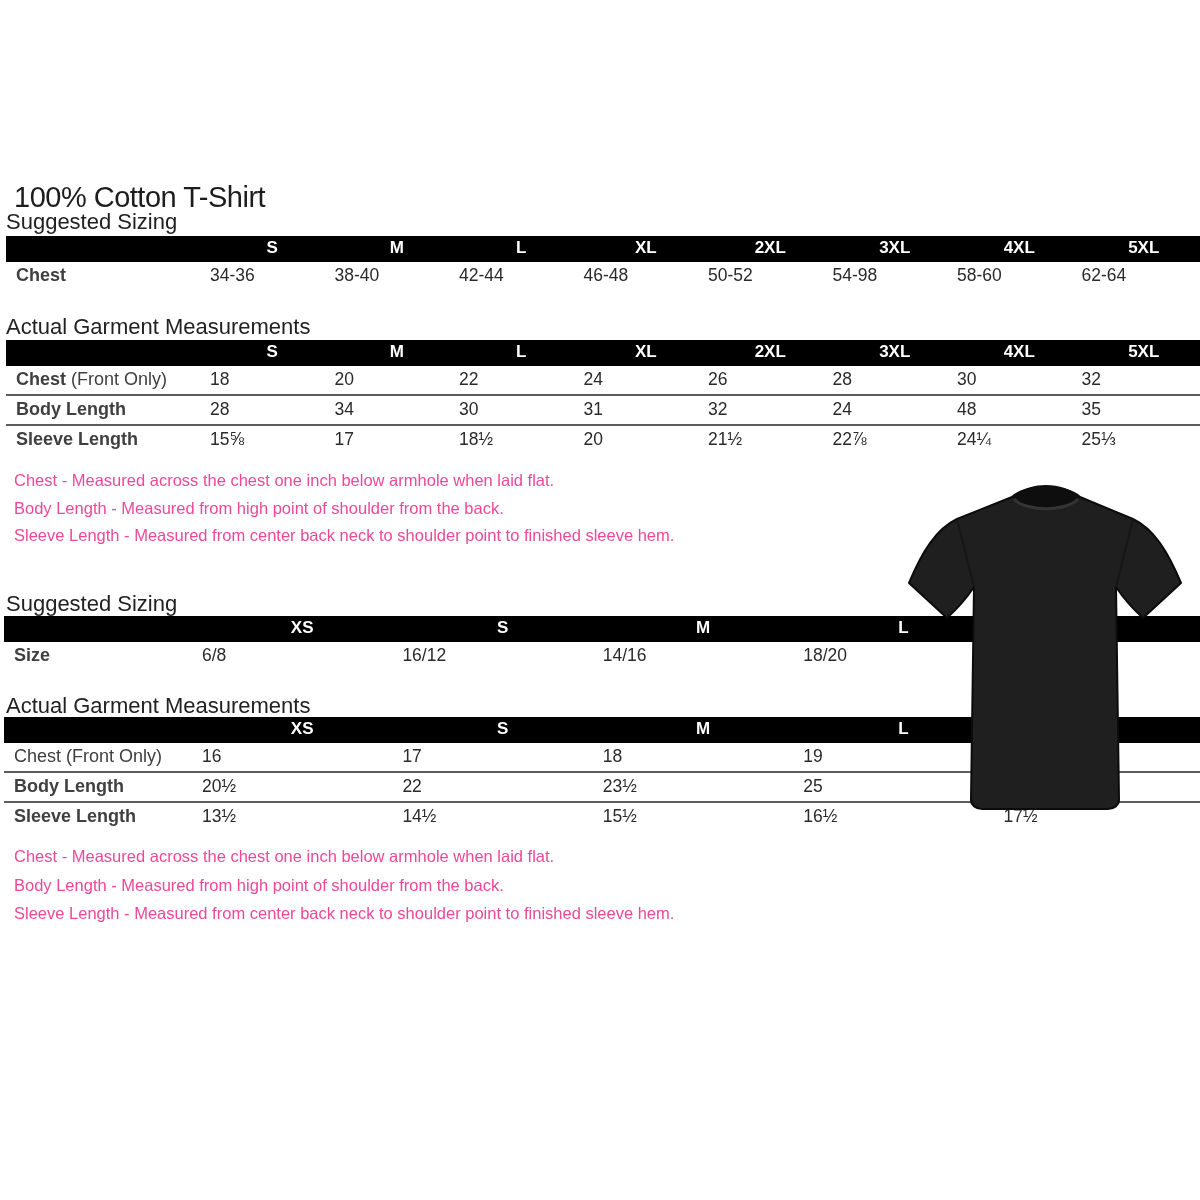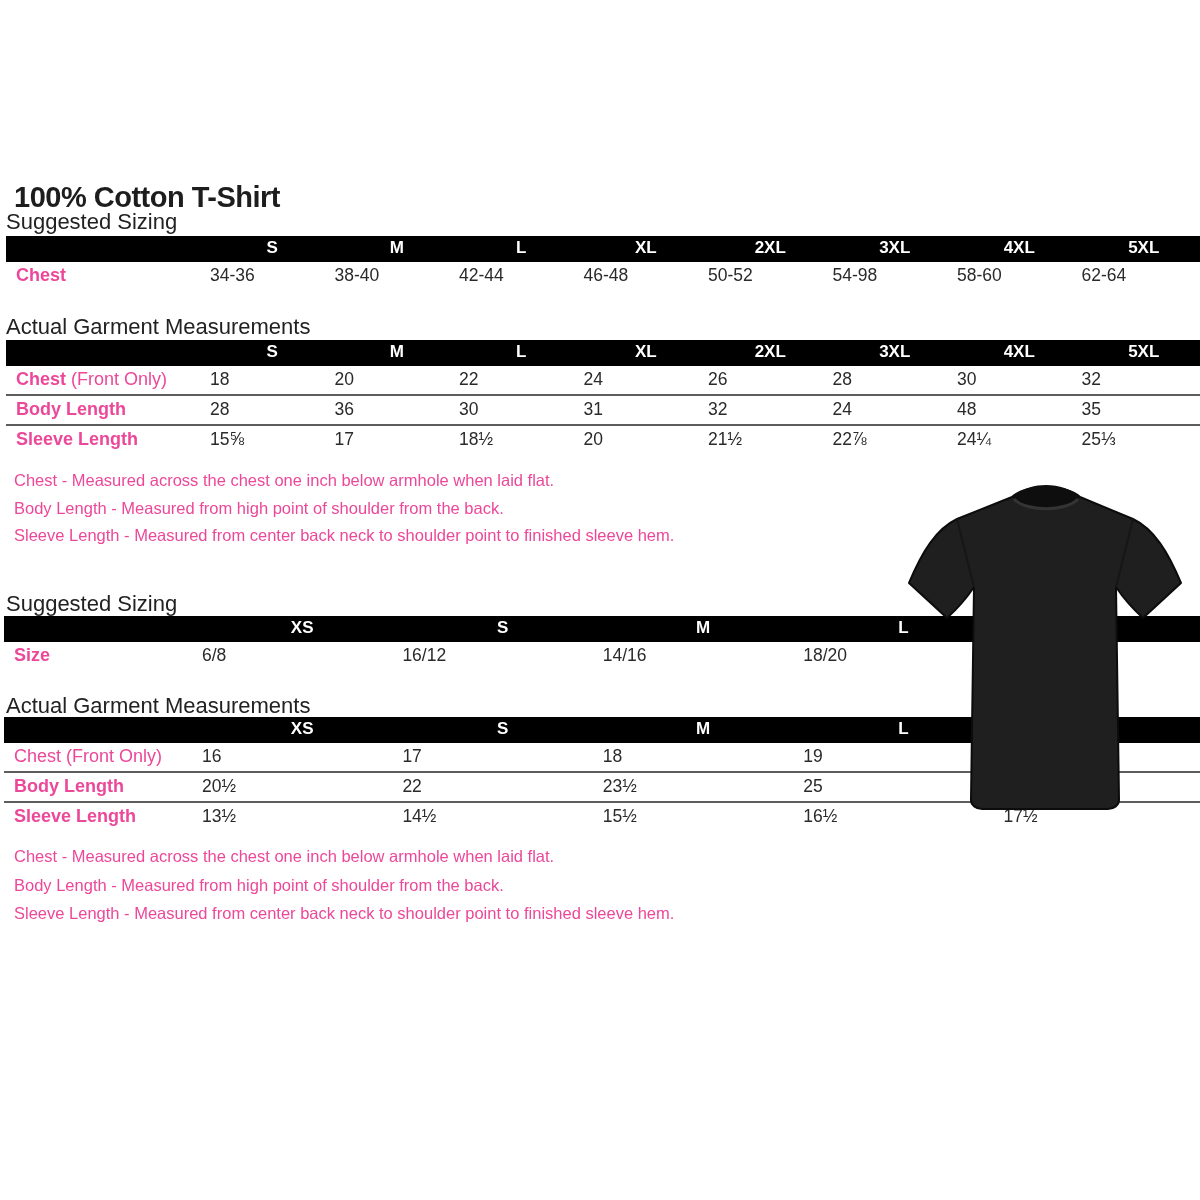--- a/index.html
+++ b/index.html
@@ -6,21 +6,21 @@
   body{
     width:1200px;height:1200px;background:#ffffff;
     font-family:"Liberation Sans","DejaVu Sans",sans-serif;
     color:#1d1d1d;
   }
   #page{position:relative;width:1200px;height:1200px;overflow:hidden;background:#fff;}
 
   .abs{position:absolute;}
 
   
-  .main-title{left:14px;top:162px;font-size:29px;font-weight:bold;letter-spacing:-0.5px;}
+  .main-title{left:14px;top:162px;font-size:29px;font-weight:normal;letter-spacing:-0.5px;}
   .banner{
     left:348px;top:167px;width:547px;height:39px;background:#000;
     color:#fff;display:flex;align-items:center;justify-content:center;
     font-size:29px;font-weight:bold;letter-spacing:6px;
   }
   .youth-title{left:3px;top:550px;font-size:27px;font-weight:bold;letter-spacing:-0.5px;}
 
   .section-label{font-size:22px;color:#222;}
   .lbl-adult-suggested{left:6px;top:209px;}
   .lbl-adult-actual{left:6px;top:314px;}
@@ -34,21 +34,21 @@
   .tbl-youth-actual{left:4px;top:717px;width:807px;}
 
   .sizing-table{border-collapse:collapse;table-layout:fixed;width:100%;}
   .sizing-table thead tr{background:#000;}
   .sizing-table thead th{
     color:#fff;font-size:17px;font-weight:bold;text-align:center;
     padding:2px 0 4px;height:19px;
   }
   .sizing-table tbody th{
     text-align:left;font-weight:normal;font-size:18px;
-    padding:3px 0 4px 10px;white-space:nowrap;color:#ec4899;
+    padding:3px 0 4px 10px;white-space:nowrap;color:#404040;
   }
   .sizing-table tbody th strong{font-weight:bold;}
   .sizing-table tbody td{
     text-align:left;font-size:17.5px;color:#2a2a2a;padding:3px 0 4px;
   }
   .t-lined tbody tr + tr{border-top:2px solid #5d5d5d;}
   .tbl-adult-suggested .corner,.tbl-adult-actual .corner{width:204px;}
   .tbl-youth-suggested .corner,.tbl-youth-actual .corner{width:198px;}
 
   
@@ -121,21 +121,21 @@
           <td>22</td>
           <td>24</td>
           <td>26</td>
           <td>28</td>
           <td>30</td>
           <td>32</td>
         </tr>
         <tr>
           <th><strong>Body Length</strong></th>
           <td>28</td>
-          <td>36</td>
+          <td>34</td>
           <td>30</td>
           <td>31</td>
           <td>32</td>
           <td>24</td>
           <td>48</td>
           <td>35</td>
         </tr>
         <tr>
           <th><strong>Sleeve Length</strong></th>
           <td>15⅝</td>

